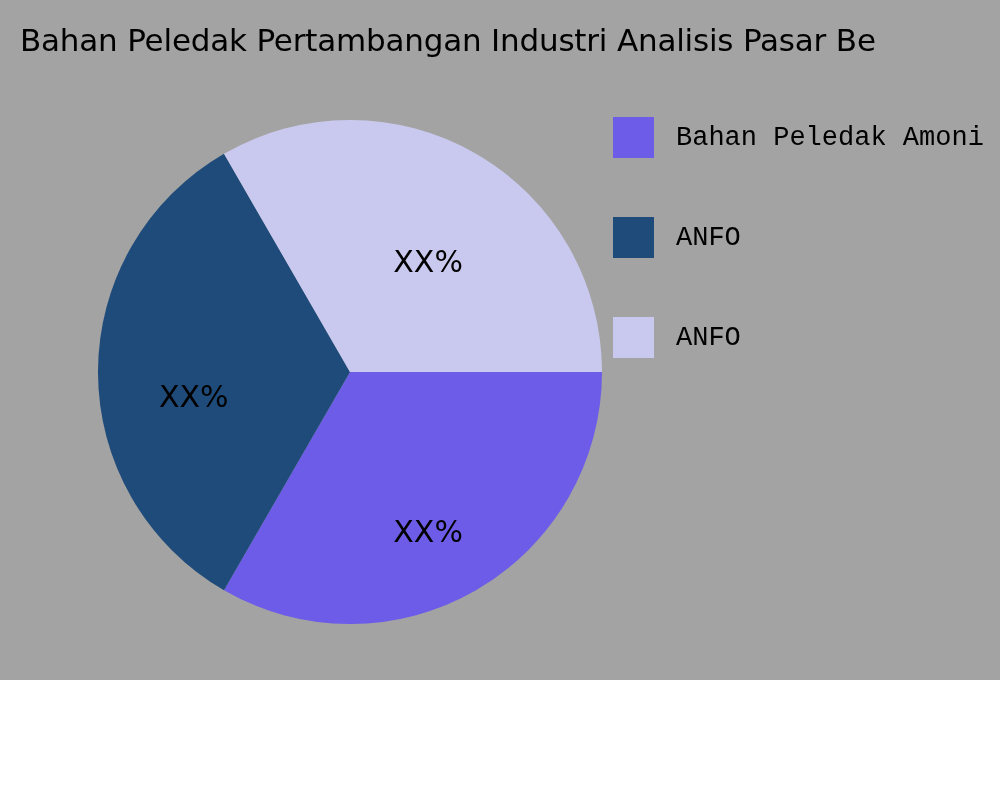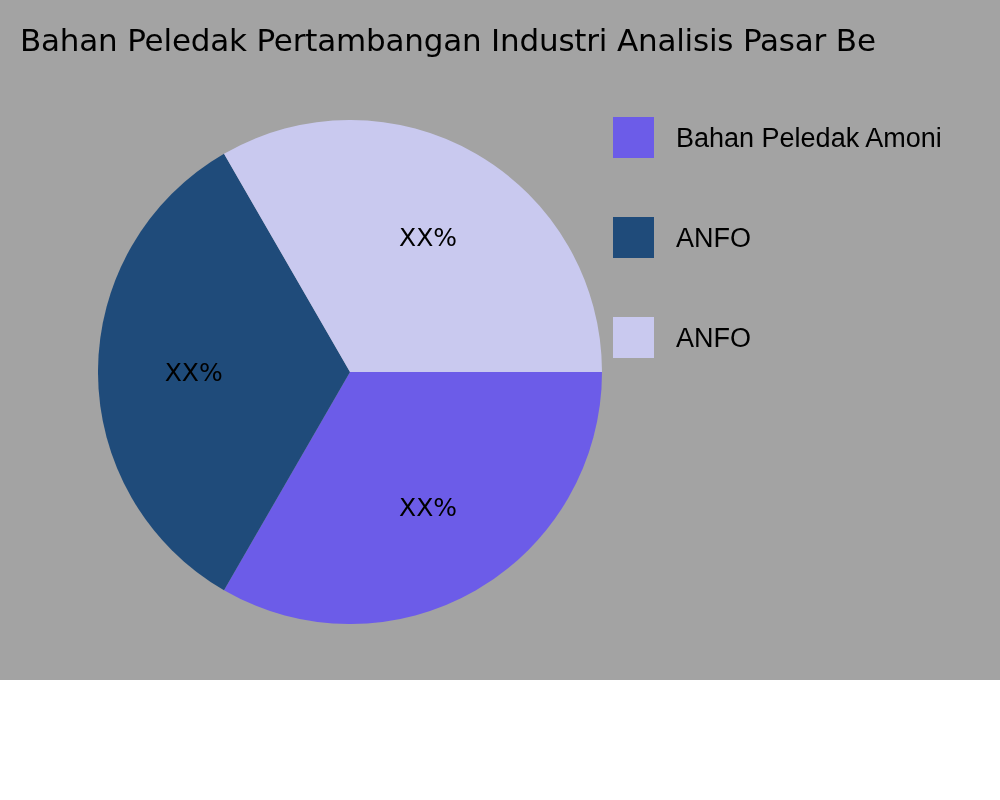--- a/index.html
+++ b/index.html
@@ -45,25 +45,26 @@
     position: absolute;
     left: 98px;
     top: 120px;
     width: 504px;
     height: 504px;
   }
   #pie-svg { display: block; width: 504px; height: 504px; }
 
   .slice-label {
     position: absolute;
-    font-size: 25px;
+    font-size: 30px;
     color: #000000;
     white-space: nowrap;
     transform: translate(-50%, -50%);
     font-family: "DejaVu Sans", "Liberation Sans", sans-serif;
+    margin-top: 24px;
   }
 
   
   #legend {
     position: absolute;
     left: 613px;
     top: 117px;
     width: 420px;
   }
   .legend-row {
@@ -79,21 +80,21 @@
     height: 41px;
   }
   .legend-text {
     position: absolute;
     left: 63px;
     top: 3px;
     font-size: 27px;
     line-height: 36px;
     color: #000000;
     white-space: nowrap;
-    font-family: Liberation Sans, sans-serif;
+    font-family: Liberation Mono, monospace;
   }
 
   
   #currency-note {
     position: absolute;
     left: 920px;
     top: 752px;
     font-size: 28px;
     line-height: 34px;
     color: #2d5579;

